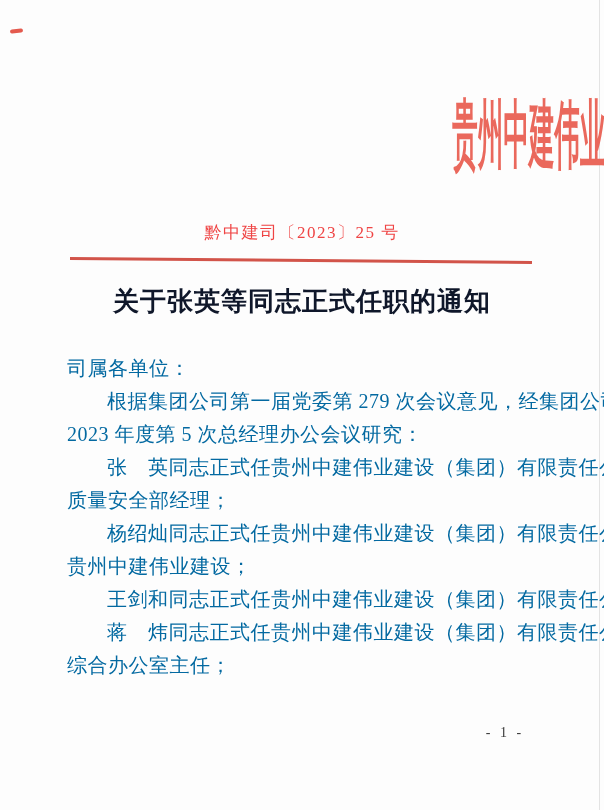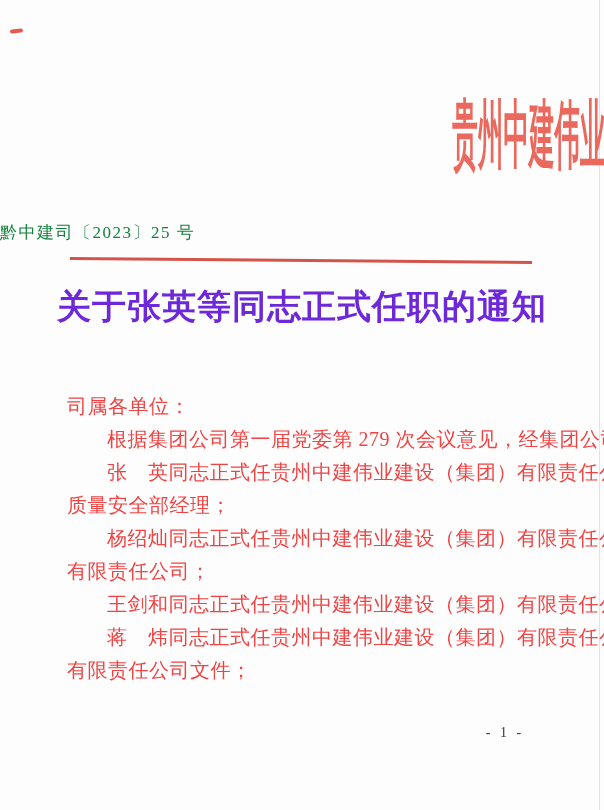--- a/index.html
+++ b/index.html
@@ -55,57 +55,56 @@
     transform: scale(0.345, 1);
     transform-origin: 50% 50%;
     color: #ea685c;
     font-family: "Liberation Serif", "DejaVu Serif", serif;
   }
   .doc-number {
     position: absolute;
     top: 221px;
     left: 0;
     right: 0;
-    text-align: left;
+    text-align: center;
     font-size: 17px;
     letter-spacing: 1.5px;
-    color: #15803d;
+    color: #ef4444;
   }
   .red-rule {
     position: absolute;
     top: 257px;
     left: 70px;
     width: 462px;
     height: 2.5px;
     background: #d2544a;
     transform: rotate(0.5deg);
     transform-origin: left center;
   }
   .doc-title {
     position: absolute;
     top: 284px;
     left: 0;
     right: 0;
     margin: 0;
     text-align: center;
-    font-size: 34px;
+    font-size: 26px;
     font-weight: bold;
     letter-spacing: 1px;
-    color: #6d28d9;
+    color: #0f172a;
   }
   .body-text {
     position: absolute;
     top: 352px;
     left: 67px;
     width: 472px;
     font-size: 20px;
     line-height: 33px;
     letter-spacing: 0.5px;
-    color: #ef4444;
-    margin-top: 38px;
+    color: #0369a1;
   }
   .body-text .line {
     white-space: nowrap;
   }
   .body-text .line.indent {
     text-indent: 2em;
   }
   .page-number {
     position: absolute;
     top: 725px;
@@ -132,24 +131,25 @@
 
   <div class="doc-number">黔中建司〔2023〕25 号</div>
 
   <div class="red-rule" style="background: rgb(210, 84, 74);"></div>
 
   <h1 class="doc-title">关于张英等同志正式任职的通知</h1>
 
   <div class="body-text">
       <div class="line">司属各单位：</div>
       <div class="line indent">根据集团公司第一届党委第 279 次会议意见，经集团公司</div>
+      <div class="line">2023 年度第 5 次总经理办公会议研究：</div>
       <div class="line indent">张　英同志正式任贵州中建伟业建设（集团）有限责任公司</div>
       <div class="line">质量安全部经理；</div>
       <div class="line indent">杨绍灿同志正式任贵州中建伟业建设（集团）有限责任公司</div>
-      <div class="line">有限责任公司；</div>
+      <div class="line">贵州中建伟业建设；</div>
       <div class="line indent">王剑和同志正式任贵州中建伟业建设（集团）有限责任公司</div>
       <div class="line indent">蒋　炜同志正式任贵州中建伟业建设（集团）有限责任公司</div>
-      <div class="line">有限责任公司文件；</div>
+      <div class="line">综合办公室主任；</div>
     </div>
 
   <div class="page-number">- 1 -</div>
 
 </div>
 
 </body></html>

